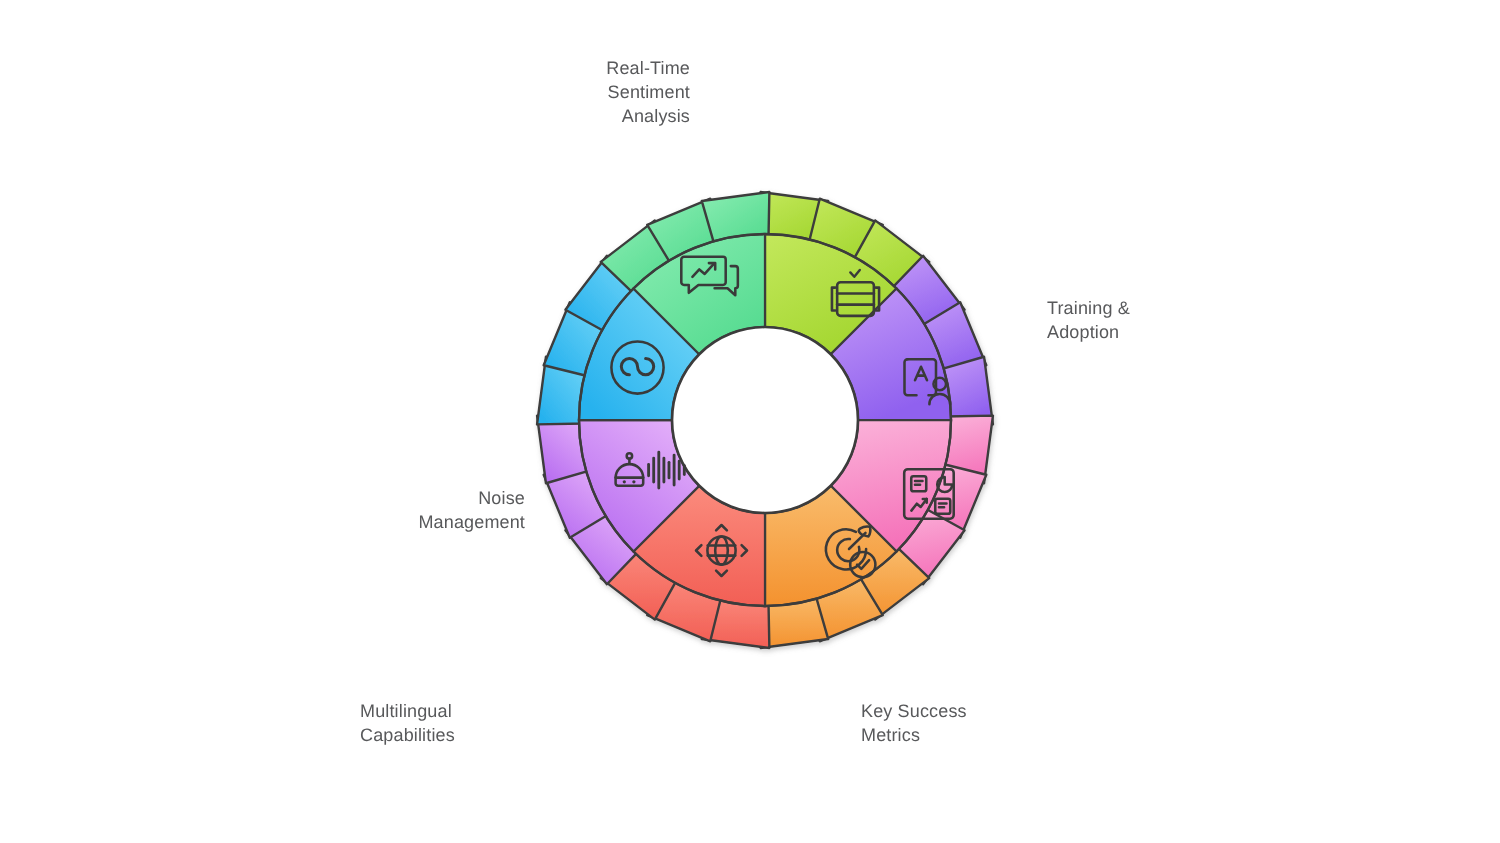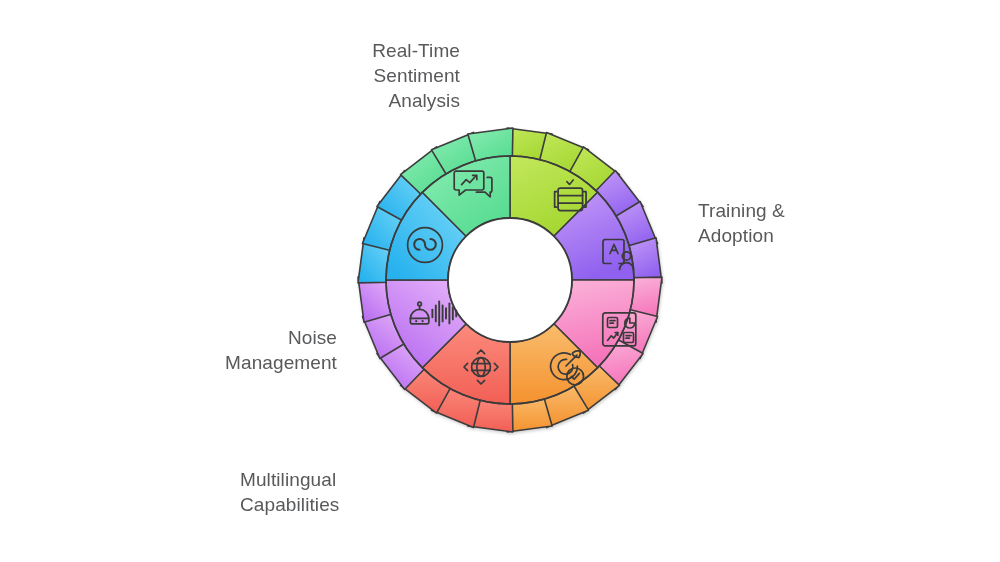--- a/index.html
+++ b/index.html
@@ -34,34 +34,34 @@
   #wheel svg {
     display: block;
     width: 360px;
     height: 360px;
     overflow: visible;
   }
 
   
   .label {
     position: absolute;
-    font-size: 19px;
+    font-size: 12px;
     line-height: 1.32;
     color: #58595b;
     white-space: pre-line;
     letter-spacing: 0.1px;
   }
   .label.right { text-align: right; }
   .label.left  { text-align: left; }
 
   #lbl-sentiment   { left: 260px; top:  38px; width: 200px; }
   #lbl-efficiency  { left: 574px; top:  86px; width: 240px; }
   #lbl-trust       { left: 120px; top: 210px; width: 215px; }
   #lbl-training    { left: 698px; top: 198px; width: 220px; }
-  #lbl-noise       { left: 117px; top: 325px; width: 220px; }
+  #lbl-noise       { left: 130px; top: 325px; width: 220px; }
   #lbl-userdriven  { left: 698px; top: 333px; width: 240px; }
   #lbl-multi       { left: 240px; top: 467px; width: 220px; }
   #lbl-keysuccess  { left: 574px; top: 467px; width: 230px; }
 </style>
 </head>
 <body>
 
 <div id="stage">
 
   <div id="wheel">
@@ -242,14 +242,16 @@
   <div class="label left" id="lbl-training">Training &amp;
 Adoption</div>
 
   <div class="label right" id="lbl-noise">Noise
 Management</div>
 
 
   <div class="label left" id="lbl-multi">Multilingual
 Capabilities</div>
 
+  <div class="label left" id="lbl-keysuccess">Key Success
+Metrics</div>
 
 </div>
 
 </body></html>

